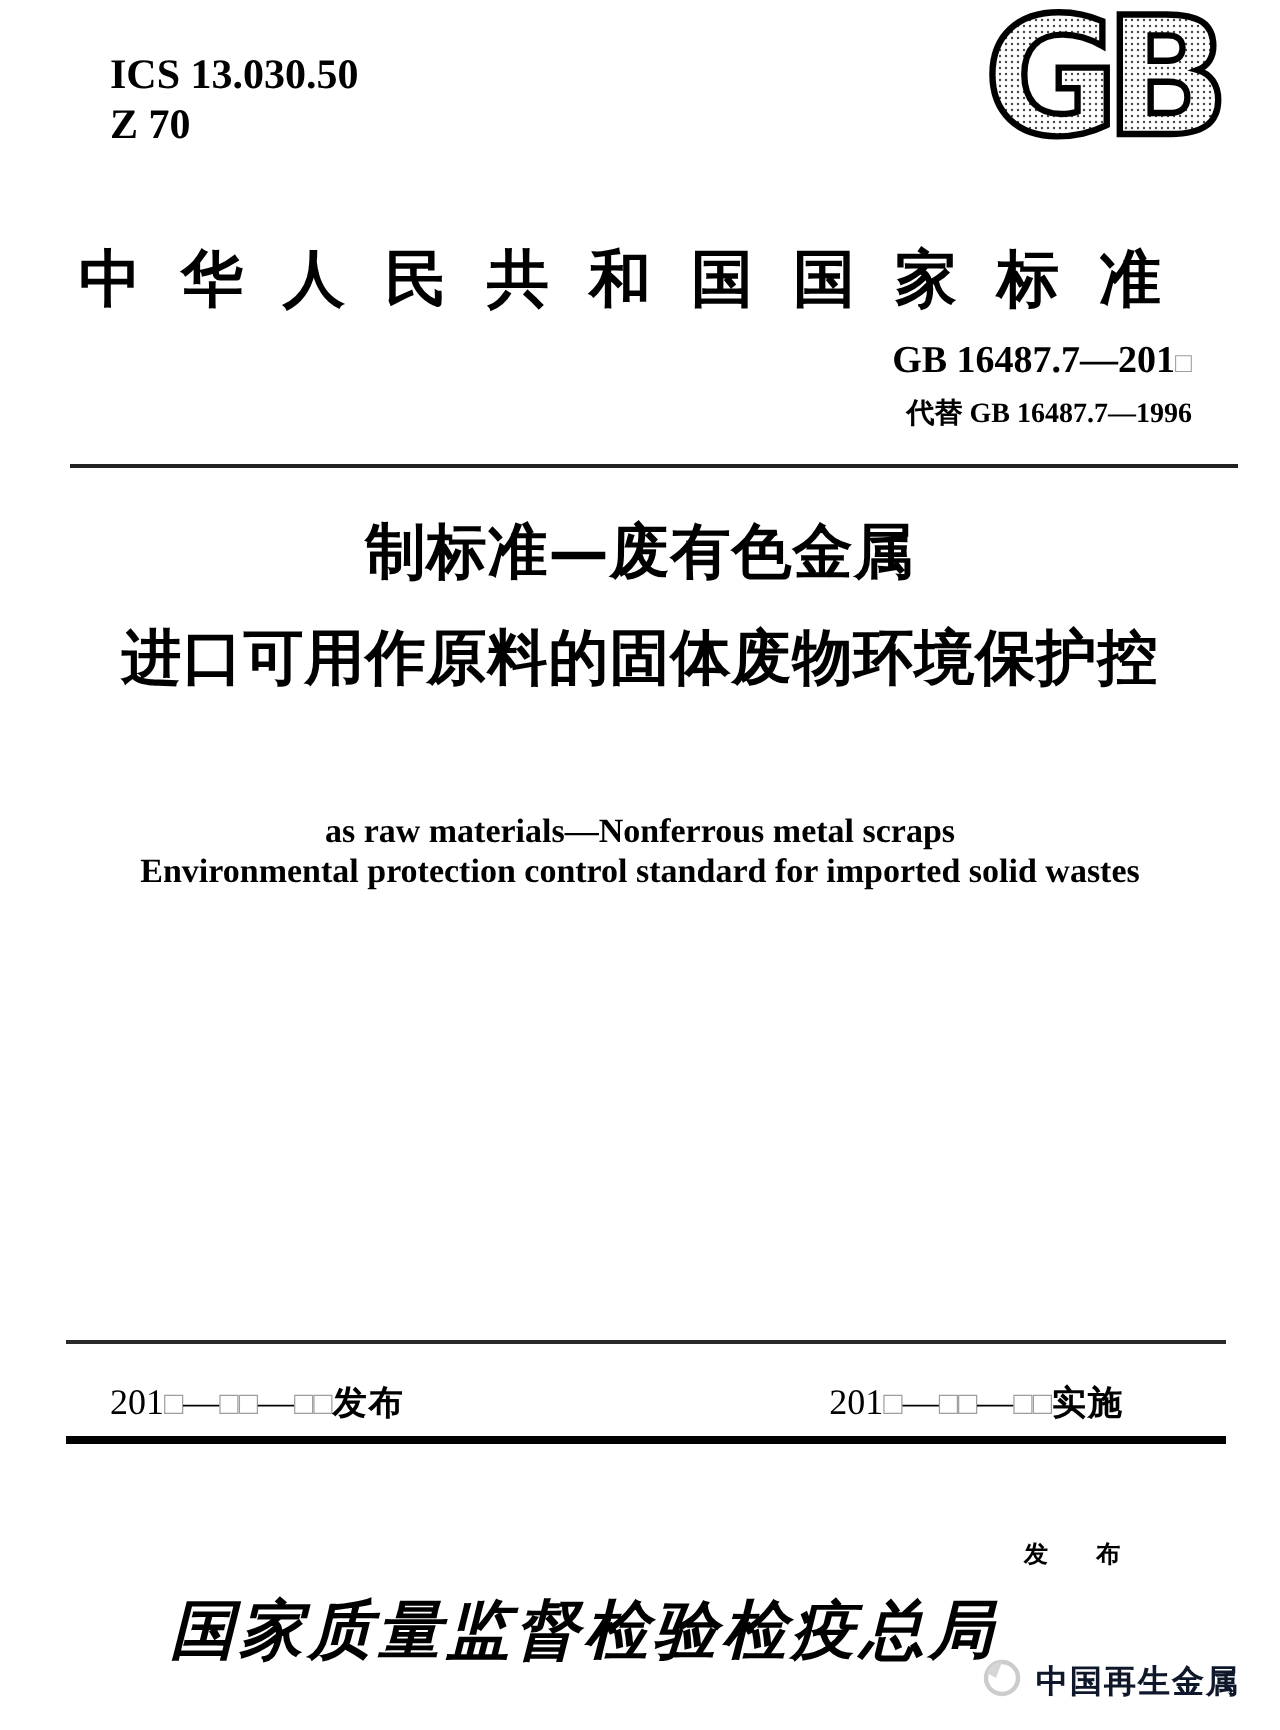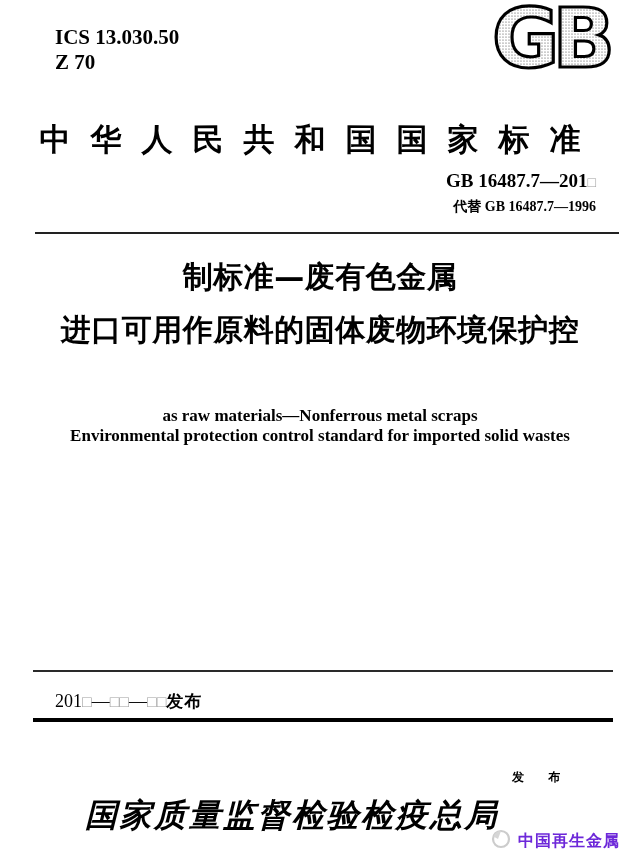--- a/index.html
+++ b/index.html
@@ -58,21 +58,21 @@
   }
   .issuer-secondary{
     position:absolute;left:85px;top:794px;white-space:nowrap;
     font-size:32px;font-weight:bold;letter-spacing:2.5px;font-style:italic;
   }
   
   .watermark{
     position:absolute;left:490px;top:828px;display:flex;align-items:center;gap:6px;
     color:#c6c6c6;
   }
-  .watermark .wm-text{font-size:16px;font-weight:bold;letter-spacing:1px;color:#6d28d9;}
+  .watermark .wm-text{font-size:16px;font-weight:bold;letter-spacing:1px;color:#0f172a;}
 </style>
 </head>
 <body>
 
 <div class="page">
 
   <div class="ics-block">
     <div>ICS 13.030.50</div>
     <div>Z 70</div>
   </div>
@@ -106,20 +106,23 @@
   <div class="english-title">
     <div>as raw materials—Nonferrous metal scraps</div>
     <div>Environmental protection control standard for imported solid wastes</div>
   </div>
 
   <div class="rule-thin"></div>
   <div class="dates-row">
     <div class="date left">
       <span>201</span><span class="box">□</span><span class="dash">—</span><span class="box">□□</span><span class="dash">—</span><span class="box">□□</span><span class="dlabel">发布</span>
     </div>
+    <div class="date right">
+      <span>201</span><span class="box">□</span><span class="dash">—</span><span class="box">□□</span><span class="dash">—</span><span class="box">□□</span><span class="dlabel">实施</span>
+    </div>
   </div>
   <div class="rule-thick"></div>
 
   <div class="issue-label">发 布</div>
   <div class="issuer-secondary">国家质量监督检验检疫总局</div>
 
   <div class="watermark">
     <span>
       <svg width="22" height="22" viewBox="0 0 22 22" aria-hidden="true">
         <circle cx="11" cy="11" r="8" fill="none" stroke="#cccccc" stroke-width="2.2"></circle>

